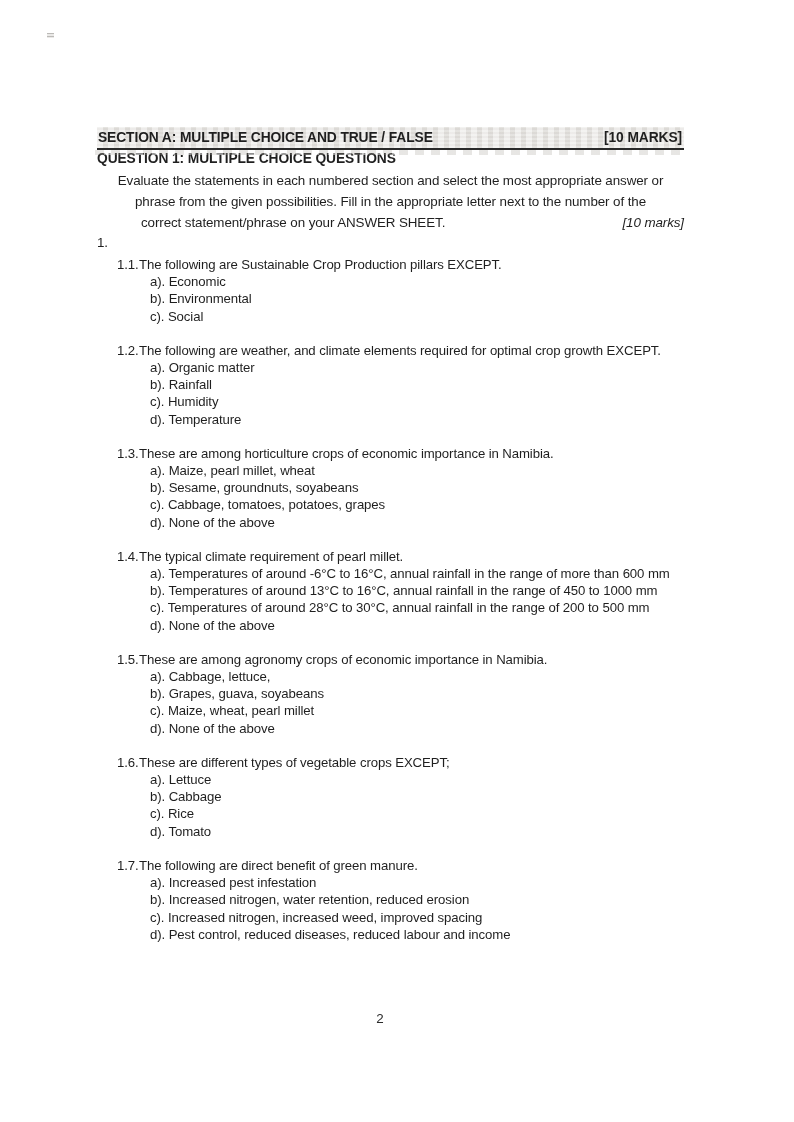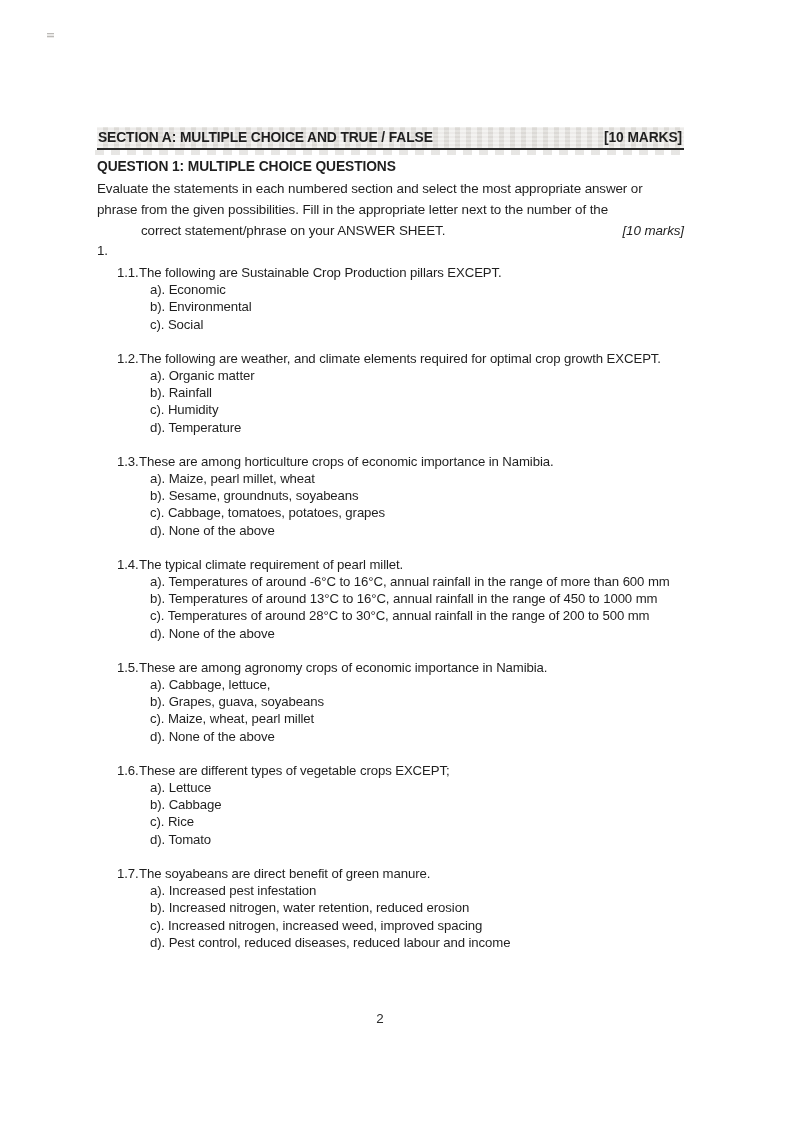--- a/index.html
+++ b/index.html
@@ -50,28 +50,28 @@
     content: "";
     position: absolute;
     left: -2px;
     right: -2px;
     top: 100%;
     margin-top: 2px;
     height: 5px;
     background: repeating-linear-gradient(90deg, rgba(170,166,158,0.28) 0 9px, rgba(255,255,255,0.5) 9px 16px);
   }
   .question-header {
-    margin-top: 8px;
     font-size: 13.8px;
     font-weight: bold;
     line-height: 18px;
   }
   .instructions {
     margin-top: 2px;
     font-size: 13.4px;
+    text-align: center;
   }
   .instr-line {
     line-height: 21px;
     white-space: nowrap;
   }
   .instr-last {
     display: flex;
     justify-content: space-between;
     margin-left: 44px;
   }
@@ -212,21 +212,21 @@
         <div class="options">
           <div class="option">a). Lettuce</div>
           <div class="option">b). Cabbage</div>
           <div class="option">c). Rice</div>
           <div class="option">d). Tomato</div>
         </div>
       </div>
 
       <div class="question">
         <div class="q-line">
-          <span class="q-num">1.7.</span><span>The soyabeans are direct benefit of green manure.</span>
+          <span class="q-num">1.7.</span><span>The following are direct benefit of green manure.</span>
         </div>
         <div class="options">
           <div class="option">a). Increased pest infestation</div>
           <div class="option">b). Increased nitrogen, water retention, reduced erosion</div>
           <div class="option">c). Increased nitrogen, increased weed, improved spacing</div>
           <div class="option">d). Pest control, reduced diseases, reduced labour and income</div>
         </div>
       </div>
 
     </div>

